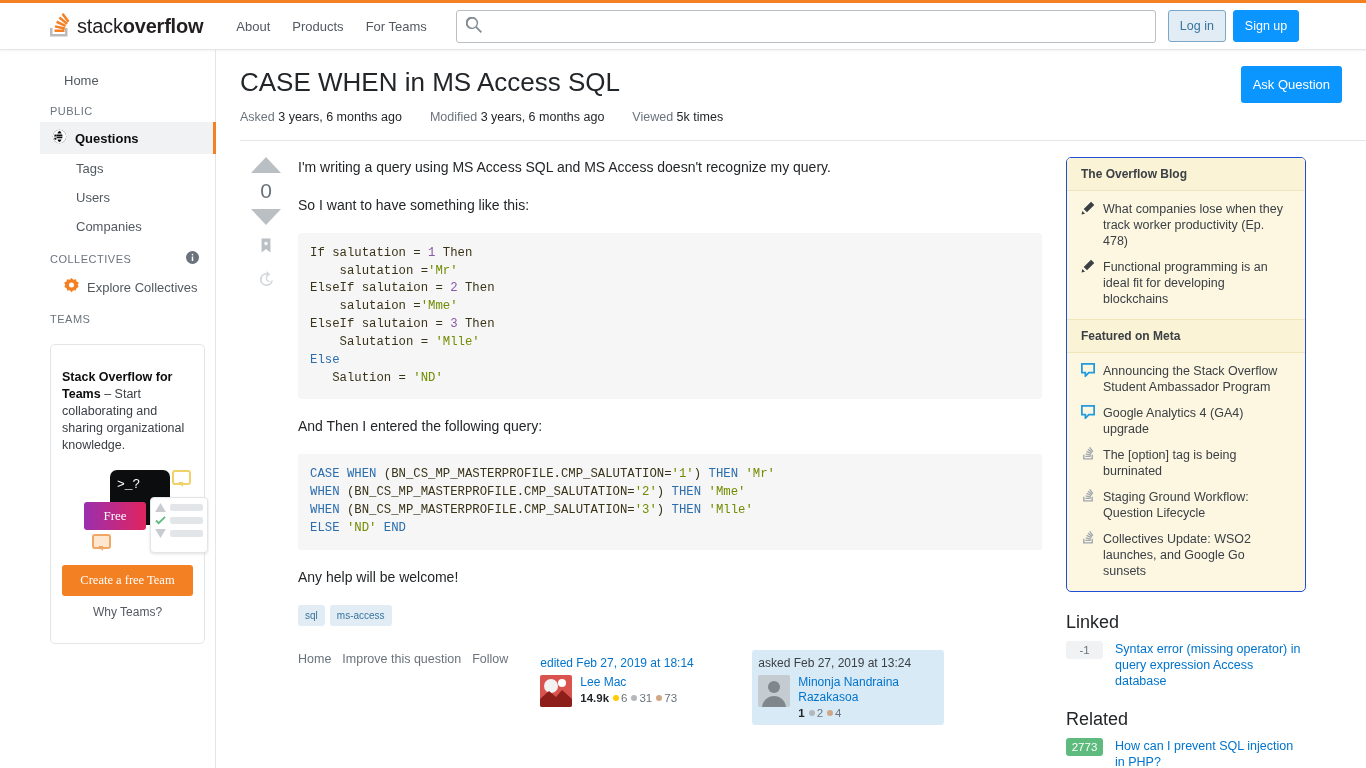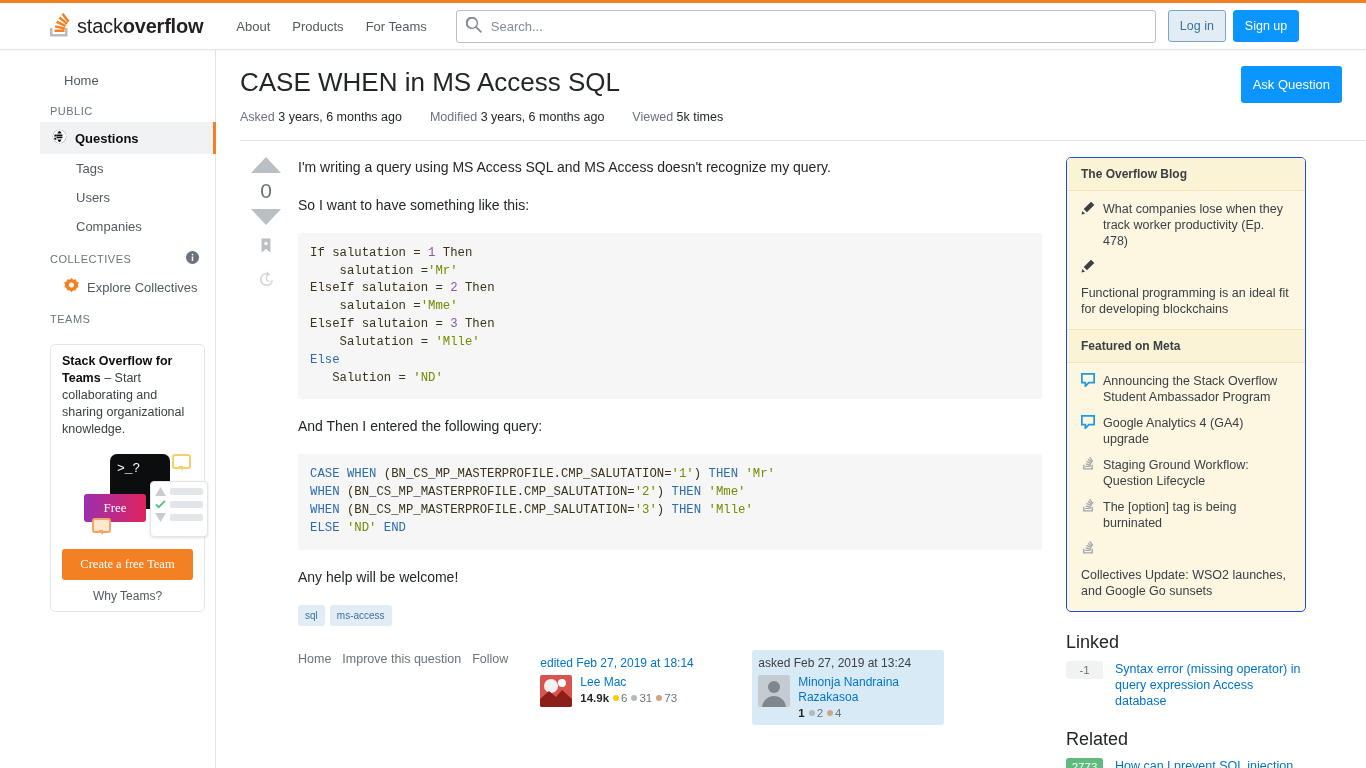--- a/index.html
+++ b/index.html
@@ -56,32 +56,32 @@
     padding:10px 8px 5px 10px; font-size:11px; color:#6a737c;
     letter-spacing:.5px; display:flex; align-items:center; justify-content:space-between;
   }
   .side-item.active {
     background:#f1f2f3; color:#0c0d0e; font-weight:bold;
     border-right:3px solid #f48024; margin-right:-1px; padding-left:12px;
   }
   .side-sub { padding-left:36px; }
   .teams-card {
     margin:14px 10px 0 10px; border:1px solid #e3e6e8; border-radius:5px;
-    padding:8px 11px; background:#fff;
+    padding:24px 11px; background:#fff;
   }
   .teams-title { font-size:12.5px; line-height:17px; color:#3b4045; }
   .teams-title b { color:#0c0d0e; }
   .teams-art { height:95px; position:relative; margin:10px 0 6px 0; }
   .art-black {
     position:absolute; left:48px; top:6px; width:60px; height:55px;
     background:#0c0d0e; border-radius:7px; color:#fff; font-size:13px;
     font-family:"Liberation Mono", monospace; padding:7px 0 0 7px;
   }
   .art-free {
-    position:absolute; left:22px; top:46px; width:62px; height:28px;
+    position:absolute; left:22px; top:38px; width:62px; height:28px;
     background:linear-gradient(90deg,#9b2fae,#e0245e); border-radius:3px;
     color:#fff; font-size:13px; display:flex; align-items:center; justify-content:center;
     font-family:"Liberation Serif", serif;
   }
   .art-panel {
     position:absolute; left:88px; top:33px; width:58px; height:56px;
     background:#fff; border:1px solid #e3e6e8; border-radius:4px;
     box-shadow:0 1px 3px rgba(0,0,0,.12); padding:5px 4px;
   }
   .art-row { display:flex; align-items:center; gap:4px; margin-bottom:4px; }
@@ -152,21 +152,21 @@
   .rail-box { border:1px solid #1d4ed8; border-radius:5px; background:#fdf7e2; overflow:hidden; }
   .rail-head {
     background:#fbf3d5; border-bottom:1px solid #f1e5bc; padding:9px 14px;
     font-size:12px; font-weight:bold; color:#3b4045;
   }
   .rail-list { padding:10px 14px; }
   .rail-item {
     display:flex; gap:8px; margin-bottom:10px; font-size:12.5px;
     line-height:16px; color:#3b4045; cursor:pointer;
   }
-  .rail-item:last-child { margin-bottom:2px;flex-direction:column; }
+  .rail-item:last-child { margin-bottom:2px; }
   .rail-sec-title { font-size:18px; color:#232629; margin:20px 0 8px 0; font-weight:normal; }
   .lr-item { display:flex; gap:12px; align-items:flex-start; margin-bottom:10px; }
   .lr-score {
     min-width:37px; text-align:center; font-size:11.5px; padding:3px 5px;
     border-radius:3px; flex-shrink:0;
   }
   .sc-zero { background:#f1f2f3; color:#6a737c; }
   .sc-green { background:#5eba7d; color:#fff; }
   .lr-title { font-size:12.5px; line-height:16px; color:#0074cc; cursor:pointer; }
 </style>
@@ -197,21 +197,20 @@
         <span>For Teams</span>
       </div>
   </div>
 
   <div class="search-box">
     <span>
       <svg width="16" height="16" viewBox="0 0 18 18">
           <path d="M12.2 10.8L18 16.6 16.6 18l-5.8-5.8a7 7 0 111.4-1.4zM7 12A5 5 0 107 2a5 5 0 000 10z" fill="#838c95"></path>
         </svg>
     </span>
-    <input type="text" placeholder="Search..." style="">
   </div>
 
   <div class="auth">
     <button class="btn-login">Log in</button>
     <button class="btn-signup">Sign up</button>
   </div>
 </div>
 
 <div class="page">
 
@@ -443,28 +442,28 @@
               <span><svg width="14" height="14" viewBox="0 0 16 16">
                     <path d="M1 1h14v10H9l-4 4v-4H1z" fill="none" stroke="#1f9bde" stroke-width="2"></path>
                   </svg></span>
               <span>Google Analytics 4 (GA4) upgrade</span>
             </div>
             <div class="rail-item">
               <span><svg width="14" height="14" viewBox="0 0 18 20">
                     <path d="M14 16v-5h2v7H2v-7h2v5z" fill="#9fa6ad"></path>
                     <path d="M5.5 10.8l7.5 1.6.4-1.8-7.5-1.6zM6.5 7.2l7 3.2.8-1.7-7-3.3zM8.4 3.8l5.9 4.9 1.2-1.4-5.9-4.9zM12.2 0l-1.6 1.2 4.6 6.1 1.5-1.1zM5.2 14.2h7.6v-1.8H5.2z" fill="#9fa6ad"></path>
                   </svg></span>
-              <span>Staging Ground Workflow: Question Lifecycle</span>
+              <span>The [option] tag is being burninated</span>
             </div>
             <div class="rail-item">
               <span><svg width="14" height="14" viewBox="0 0 18 20">
                     <path d="M14 16v-5h2v7H2v-7h2v5z" fill="#9fa6ad"></path>
                     <path d="M5.5 10.8l7.5 1.6.4-1.8-7.5-1.6zM6.5 7.2l7 3.2.8-1.7-7-3.3zM8.4 3.8l5.9 4.9 1.2-1.4-5.9-4.9zM12.2 0l-1.6 1.2 4.6 6.1 1.5-1.1zM5.2 14.2h7.6v-1.8H5.2z" fill="#9fa6ad"></path>
                   </svg></span>
-              <span>The [option] tag is being burninated</span>
+              <span>Staging Ground Workflow: Question Lifecycle</span>
             </div>
             <div class="rail-item">
               <span><svg width="14" height="14" viewBox="0 0 18 20">
                     <path d="M14 16v-5h2v7H2v-7h2v5z" fill="#9fa6ad"></path>
                     <path d="M5.5 10.8l7.5 1.6.4-1.8-7.5-1.6zM6.5 7.2l7 3.2.8-1.7-7-3.3zM8.4 3.8l5.9 4.9 1.2-1.4-5.9-4.9zM12.2 0l-1.6 1.2 4.6 6.1 1.5-1.1zM5.2 14.2h7.6v-1.8H5.2z" fill="#9fa6ad"></path>
                   </svg></span>
               <span>Collectives Update: WSO2 launches, and Google Go sunsets</span>
             </div>
           </div>
         </div>

